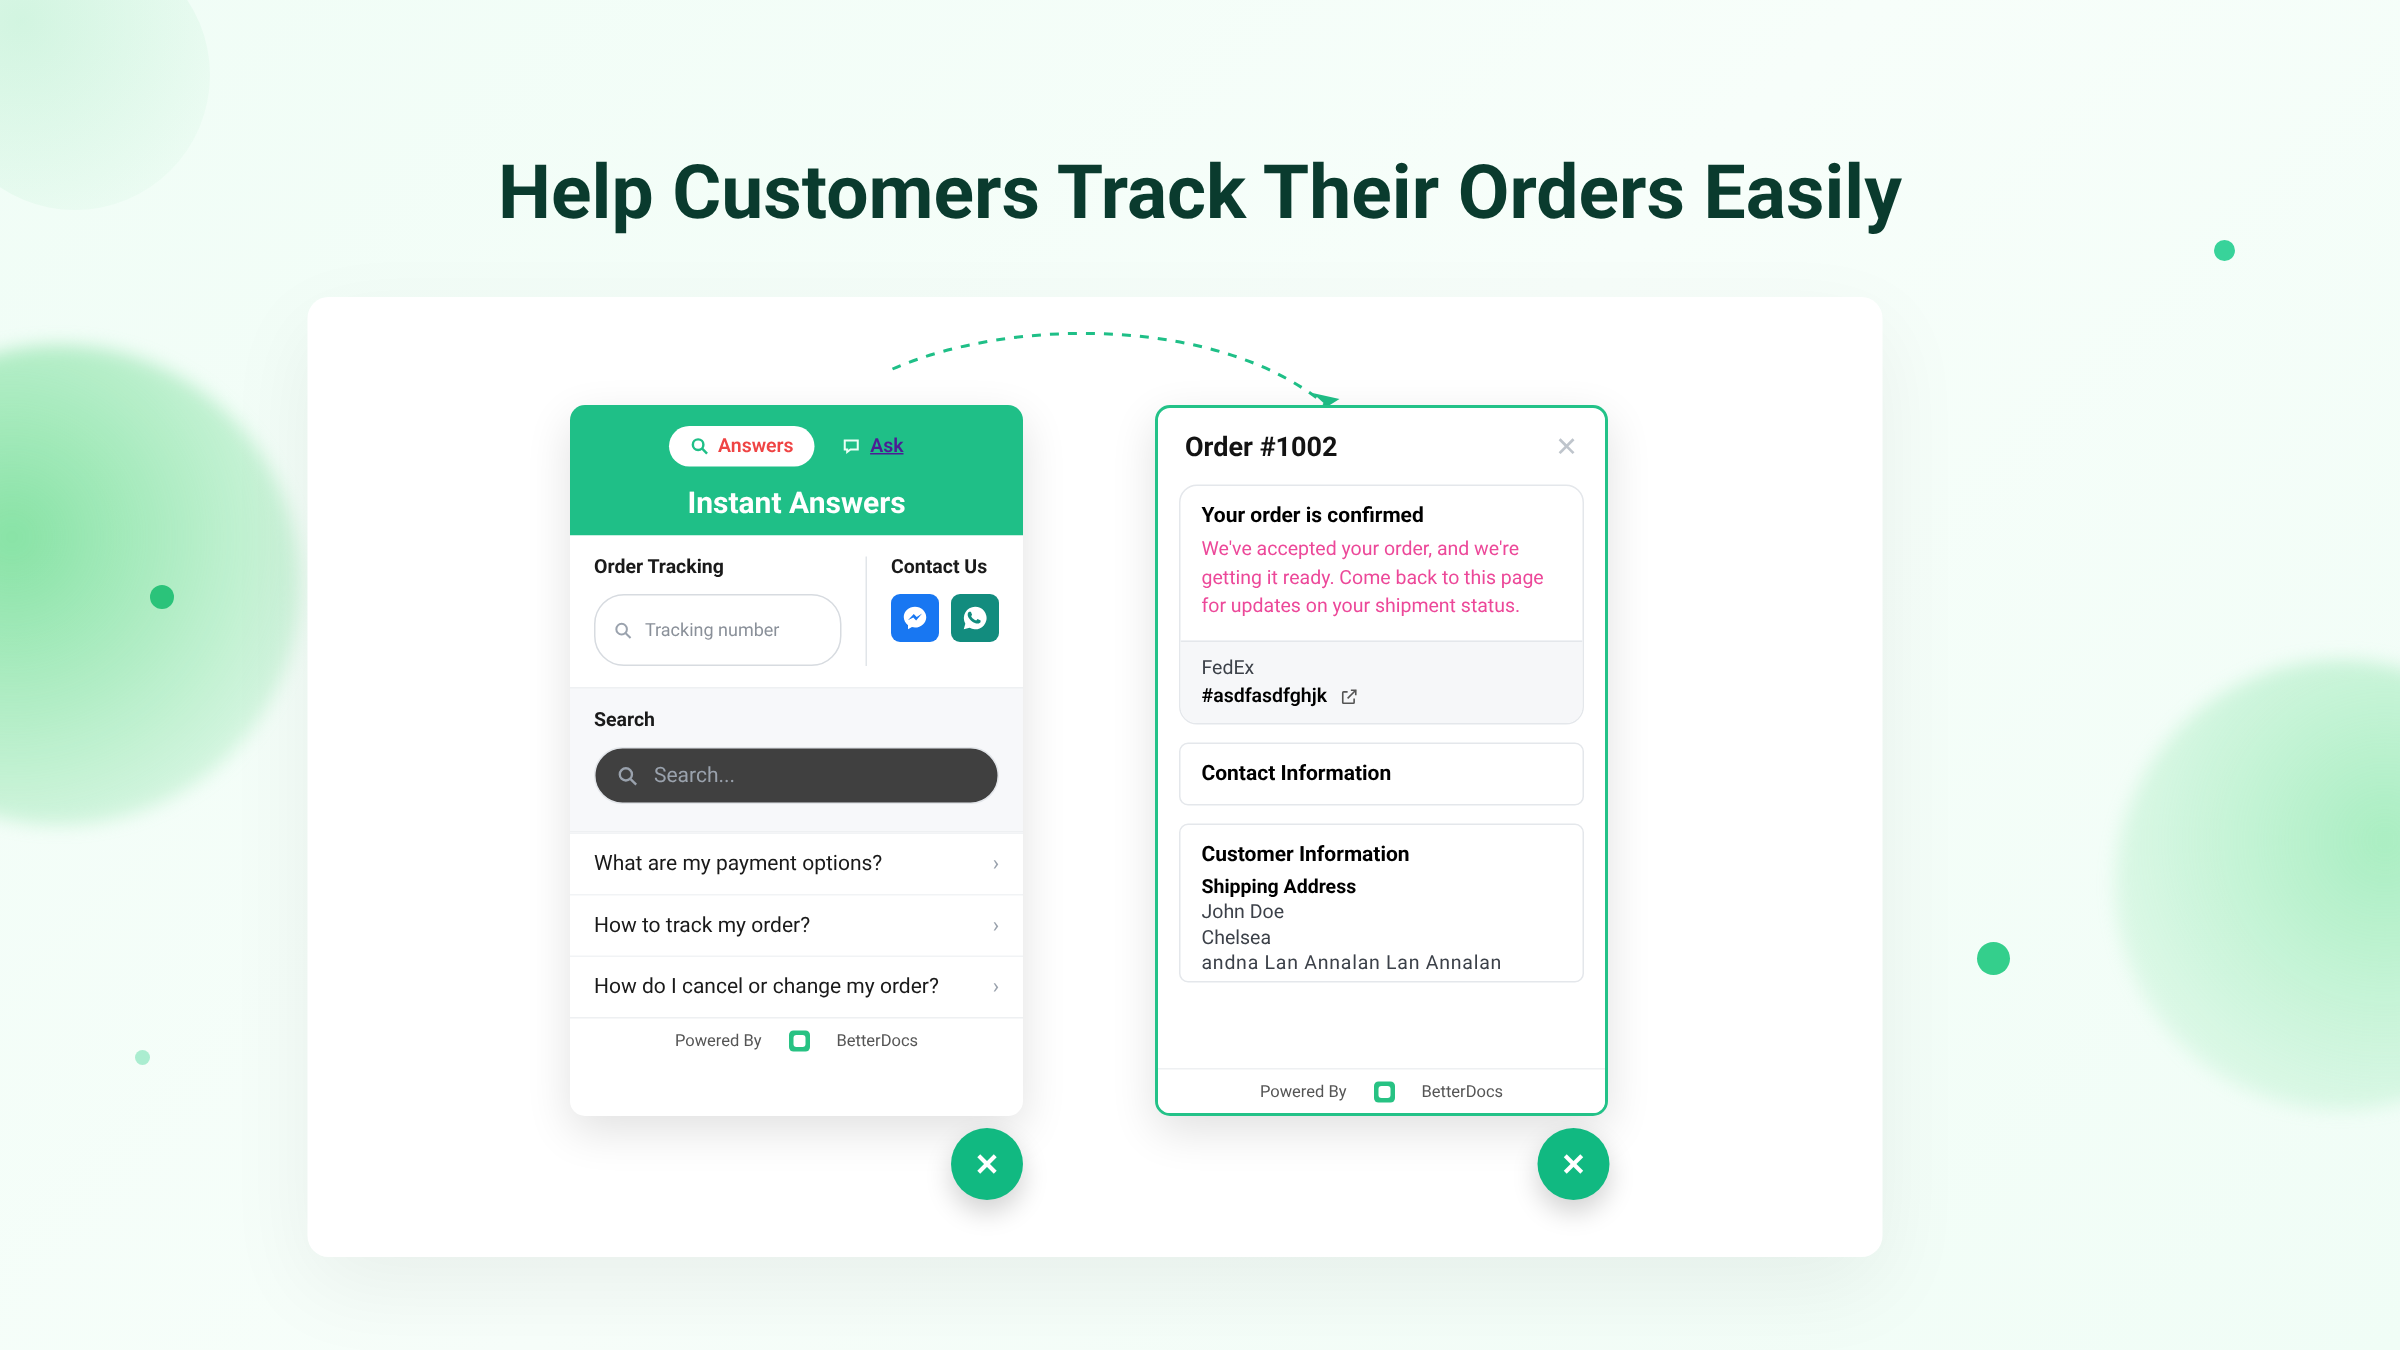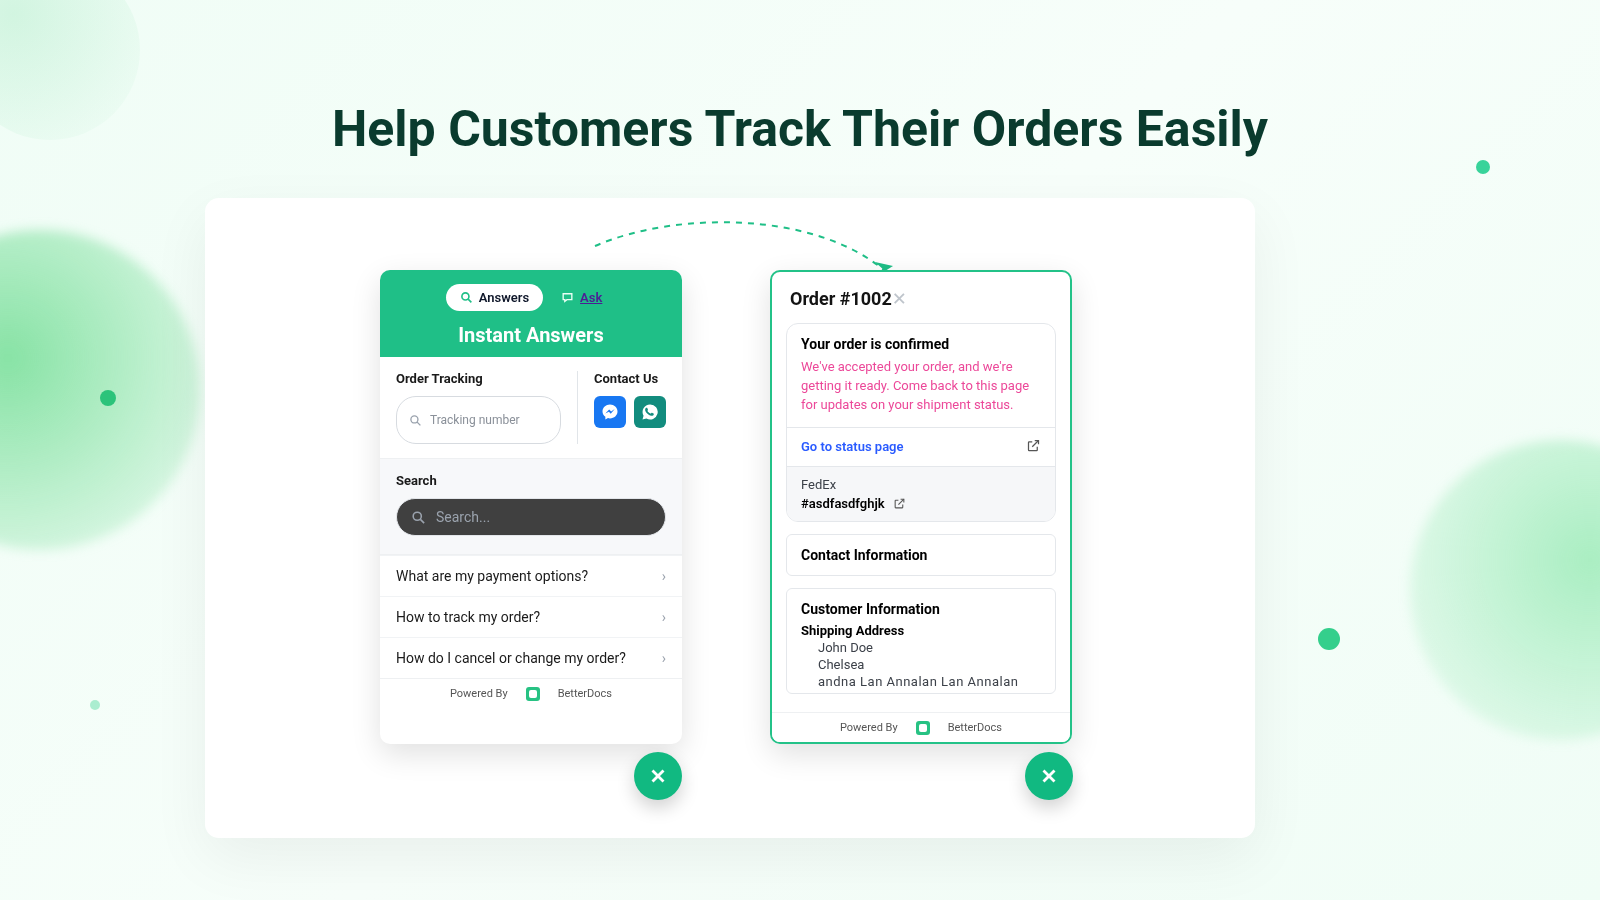--- a/index.html
+++ b/index.html
@@ -34,21 +34,21 @@
   background: #fff; box-shadow: 0 10px 30px rgba(0,0,0,.12);
   overflow: hidden;
 }
 .panel-left  { top: 72px; left: 175px; height: 474px; }
 .panel-right { top: 72px; left: 565px; height: 474px; border: 2px solid #23c288; }
 
 
 .lp-header { background: #1fbf87; padding: 14px 14px 10px; color:#fff; }
 .lp-toggle { display:flex; gap:4px; background:transparent; justify-content:center; }
 .lp-toggle .seg { display:flex; align-items:center; gap:6px; padding:6px 14px; border-radius:18px; font-size:13px; font-weight:600; cursor:pointer; }
-.lp-toggle .active{ background:#fff; color:#0f172a; }
+.lp-toggle .active{ background:#fff; color:#ef4444; }
 .lp-toggle .inactive{ color:#4c1d95;text-decoration:underline; }
 .lp-title{ text-align:center; font-size:20px; font-weight:700; margin-top:12px; }
 
 .lp-card{ background:#fff; margin:0; padding:14px 16px; }
 .lp-row{ display:flex; gap:16px; }
 .lp-col{ flex:1; }
 .lp-col.sep{ border-left:1px solid #e1e5e9; padding-left:16px; flex:0 0 auto; }
 .lp-label{ font-size:13px; font-weight:700; color:#1a1a1a; margin-bottom:10px; }
 .track-input{ display:flex; align-items:center; gap:8px; border:1px solid #d7dbe0; border-radius:20px; padding:16px 12px; font-size:12px; color:#8a9099; }
 .contact-btns{ display:flex; gap:8px; }
@@ -64,39 +64,39 @@
 .faq-head .t{ font-size:13px; font-weight:700; }
 .faq-head .v{ font-size:13px; font-weight:600; color:#2a5bff; cursor:pointer; }
 .faq-item{ display:flex; justify-content:space-between; align-items:center; padding:12px 16px; font-size:14px; color:#1a1a1a; border-top:1px solid #f1f3f5; cursor:pointer; }
 .faq-item .chev{ color:#9aa2ad; }
 
 .powered{ height:30px; font-size:11px; color:#555; display:flex; align-items:center; justify-content:center; gap:18px; border-top:1px solid #eef0f2; background:#fff; }
 .pb-logo{ width:14px; height:14px; background:#27c283; border-radius:3px; position:relative; }
 .pb-logo::after{ content:''; position:absolute; inset:3px; background:#fff; border-radius:2px; }
 
 
-.rp-head{ display:flex; align-items:center; padding:16px 18px 6px; }
+.rp-head{ display:flex; justify-content:space-between; align-items:center; padding:16px 18px 6px; }
 .rp-title{ font-size:18px; font-weight:700; color:#131313; }
 .rp-close{ font-size:18px; color:#bfc5cc; cursor:pointer; line-height:1; }
 
 .rp-card{ margin:8px 14px 0; border:1px solid #e4e7eb; border-radius:12px; overflow:hidden; }
 .rp-card .p{ padding:12px 14px; }
 .rp-card h4{ font-size:14px; font-weight:700; margin-bottom:6px; }
 .rp-card p { font-size:13px; color:#ec4899; line-height:1.45; }
 .rp-link-row{ display:flex; justify-content:space-between; align-items:center; padding:10px 14px; border-top:1px solid #e4e7eb; font-size:13px; }
 .rp-link-row a{ color:#2a5bff; font-weight:600; cursor:pointer; }
 .rp-link-row .ext{ color:#555; }
 .rp-sub{ background:#f6f7f9; padding:10px 14px; border-top:1px solid #e4e7eb; font-size:13px; }
 .rp-sub .carrier{ color:#3c4149; margin-bottom:4px; }
 .rp-sub .trk{ color:#000000; font-weight:600; display:flex; align-items:center; gap:8px; cursor:pointer;}
 
 .rp-sec{ margin:12px 14px 0; border:1px solid #e4e7eb; border-radius:6px; padding:12px 14px; }
 .rp-sec h4{ font-size:14px; font-weight:700; }
 .rp-sec .sub{ font-size:13px; font-weight:700; margin-top:6px; }
-.rp-sec .line{ font-size:13px; color:#3c4149; margin-top:2px;margin-left:17px; }
+.rp-sec .line{ font-size:13px; color:#3c4149; margin-top:2px; }
 .truncated{ color:#888; letter-spacing:.5px; white-space:nowrap; overflow:hidden; text-overflow:clip; }
 
 .fab{ position:absolute; width:48px; height:48px; border-radius:50%; background:#11b981; color:#fff; display:flex; align-items:center; justify-content:center; box-shadow:0 8px 18px rgba(0,0,0,.18); cursor:pointer; }
 .fab.l{ top:554px; left:429px; }
 .fab.r{ top:554px; left:820px; }
 .fab svg{ width:22px; height:22px; }
 
 .arrow{ position:absolute; top:18px; left:380px; width:320px; height:70px; pointer-events:none; }
 .arrow path{ stroke:#1fbf87; stroke-width:2; stroke-dasharray:6 6; fill:none; }
 .arrow .head{ fill:#1fbf87; }
@@ -210,30 +210,20 @@
       <div class="rp-close">
         <span>✕</span>
       </div>
     </div>
 
     <div class="rp-card">
       <div class="p">
         <h4>Your order is confirmed</h4>
         <p>We've accepted your order, and we're getting it ready. Come back to this page for updates on your shipment status.</p>
       </div>
-      <div class="rp-link-row">
-        <a>Go to status page</a>
-        <span class="ext">
-          <svg width="15" height="15" viewBox="0 0 24 24" fill="none" stroke="#555" stroke-width="2">
-              <path d="M14 4h6v6"></path>
-              <path d="M20 4L10 14"></path>
-              <path d="M18 14v5a1 1 0 0 1-1 1H5a1 1 0 0 1-1-1V7a1 1 0 0 1 1-1h5"></path>
-            </svg>
-        </span>
-      </div>
       <div class="rp-sub">
         <div class="carrier">FedEx</div>
         <div class="trk">
           <span>#asdfasdfghjk</span>
           <svg width="13" height="13" viewBox="0 0 24 24" fill="none" stroke="#555" stroke-width="2">
               <path d="M14 4h6v6"></path>
               <path d="M20 4L10 14"></path>
               <path d="M18 14v5a1 1 0 0 1-1 1H5a1 1 0 0 1-1-1V7a1 1 0 0 1 1-1h5"></path>
             </svg>
         </div>

